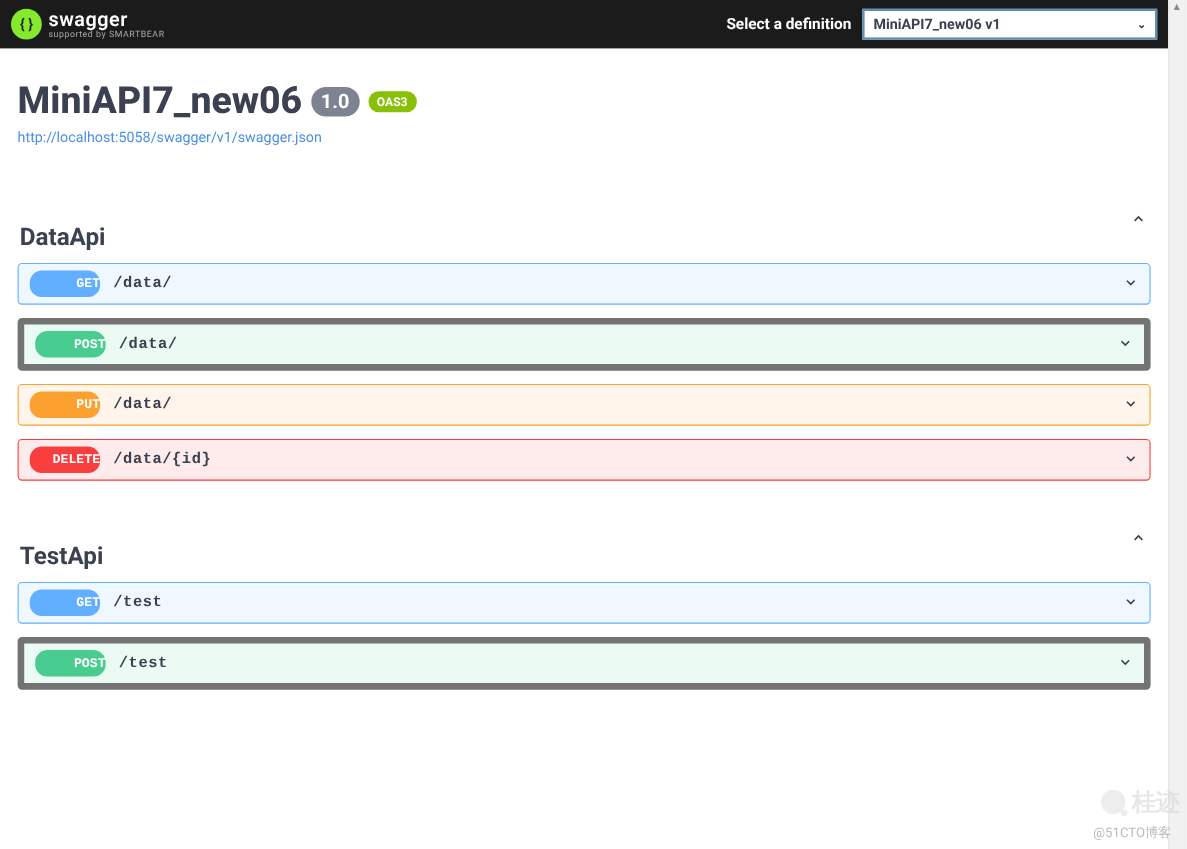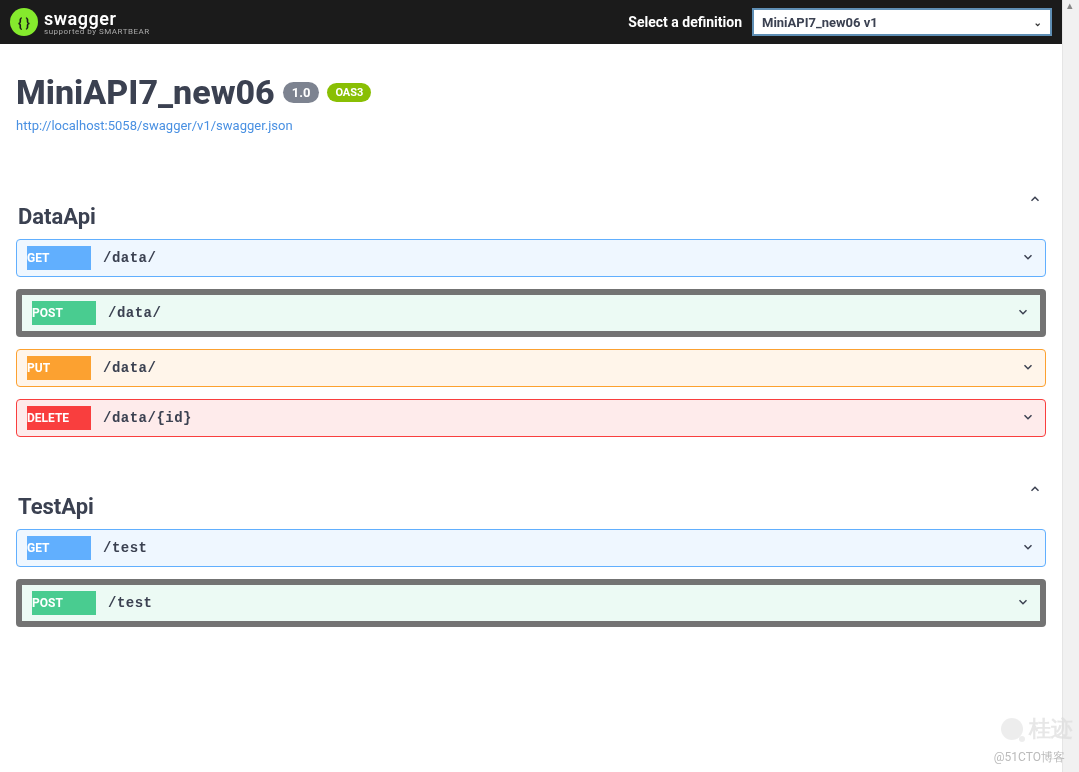--- a/index.html
+++ b/index.html
@@ -49,21 +49,21 @@
     font-weight: bold; color: #1b1b1b; font-size: 13px;
   }
   .logo-text { color: #fff; font-size: 18px; font-weight: 600; letter-spacing: 0.5px;}
   .logo-sub { color: #aaa; font-size: 8px; display: block; margin-top: -2px; letter-spacing: 0.5px;}
   .def-select-wrap { display: flex; align-items: center; gap: 10px; }
   .def-label { color: #fff; font-weight: 700; font-size: 14px; }
   .def-select {
     background: #fff;
     border: 2px solid #5f8fb5;
     height: 28px;
-    width: 300px;
+    width: 268px;
     padding: 0 8px;
     font-size: 13px;
     font-weight: 700;
     color: #3b4151;
     display: flex;
     align-items: center;
     justify-content: space-between;
     cursor: pointer;
   }
   .def-select .chev { font-size: 10px; color: #333; }
@@ -71,21 +71,21 @@
   .title-row { display: flex; align-items: center; gap: 8px; }
   .title {
     font-size: 34px;
     font-weight: 800;
     color: #3b4151;
   }
   .version-badge {
     background: #7d8390;
     color: #fff;
     border-radius: 40px;
-    font-size: 13px;
+    font-size: 18px;
     font-weight: 700;
     padding: 3px 9px;
     display: inline-flex;
     align-items: center;
   }
   .oas-badge {
     background: #89bf04;
     color: #fff;
     border-radius: 40px;
     font-size: 11px;
@@ -123,27 +123,28 @@
     border-radius: 4px;
     margin-bottom: 12px;
     display: flex;
     align-items: center;
     padding: 6px 10px;
     cursor: pointer;
     position: relative;
   }
   .op-block .method {
     min-width: 64px;
-    text-align: left;
+    text-align: right;
     color: #fff;
     font-size: 12px;
     font-weight: 700;
     padding: 5px 0;
-    border-radius: 0;
+    border-radius: 11px;
     margin-right: 12px;
+    font-family: Liberation Mono, monospace;
   }
   .op-block .path {
     font-family: "Courier New", monospace;
     font-weight: 700;
     font-size: 14px;
     color: #3b4151;
     letter-spacing: 0.5px;
     flex: 1;
   }
   .op-block .expand-chev {

